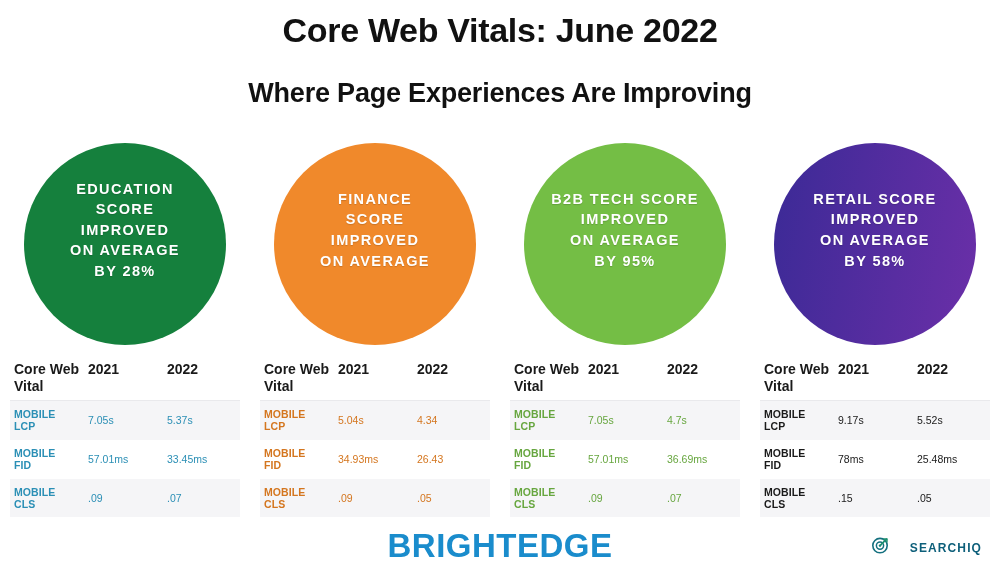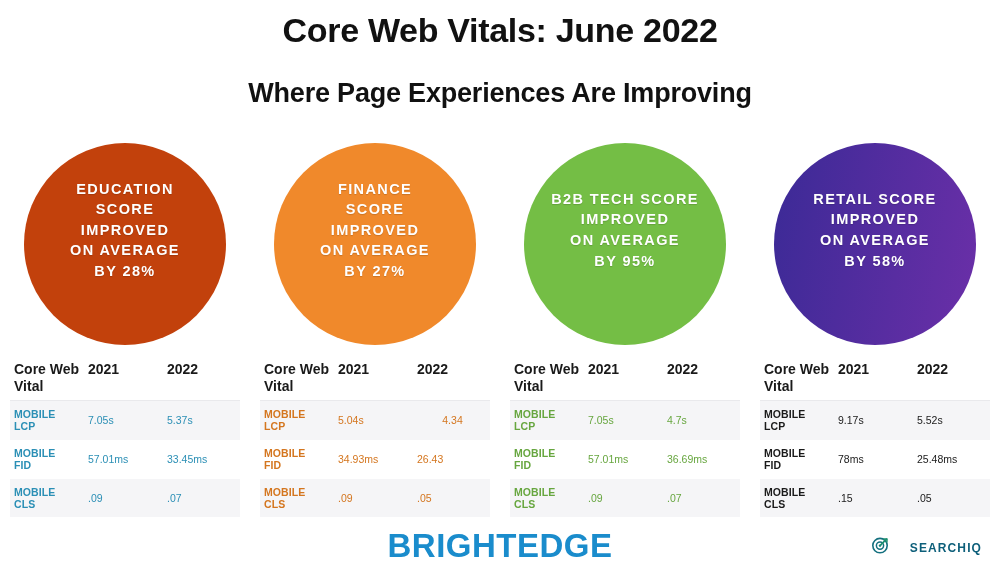--- a/index.html
+++ b/index.html
@@ -162,21 +162,21 @@
 
 <div class="titles">
   <h1 class="main-title">Core Web Vitals: June 2022</h1>
   <h2 class="sub-title">Where Page Experiences Are Improving</h2>
 </div>
 
 <div class="columns">
 
   <div class="column">
     <div class="circle-wrap">
-      <div class="circle" id="circle-education" style="background: #c2410c;">
+      <div class="circle" id="circle-education" style="background: #15803d;">
         <div class="circle-text">
           <span class="ln">EDUCATION</span>
           <span class="ln">SCORE</span>
           <span class="ln">IMPROVED</span>
           <span class="ln">ON AVERAGE</span>
           <span class="ln">BY 28%</span>
         </div>
       </div>
     </div>
     <table class="vitals-table" id="table-education">
@@ -220,21 +220,20 @@
   </div>
 
   <div class="column">
     <div class="circle-wrap">
       <div class="circle" id="circle-finance" style="background: rgb(240, 137, 43);">
         <div class="circle-text">
           <span class="ln">FINANCE</span>
           <span class="ln">SCORE</span>
           <span class="ln">IMPROVED</span>
           <span class="ln">ON AVERAGE</span>
-          <span class="ln">BY 27%</span>
         </div>
       </div>
     </div>
     <table class="vitals-table" id="table-finance">
       <thead>
         <tr>
           <th class="c-label">
             <span>Core Web</span><br>
             <span>Vital</span>
           </th>
@@ -242,21 +241,21 @@
           <th class="c-2022">2022</th>
         </tr>
       </thead>
       <tbody>
         <tr class="striped">
           <td class="label" style="color: rgb(212, 118, 31);">
             <span>MOBILE</span><br>
             <span>LCP</span>
           </td>
           <td class="val" style="color: rgb(212, 118, 31);">5.04s</td>
-          <td class="val" style="color: rgb(212, 118, 31); text-align: center;">4.34</td>
+          <td class="val" style="color: rgb(212, 118, 31);">4.34</td>
         </tr>
         <tr>
           <td class="label" style="color: rgb(212, 118, 31);">
             <span>MOBILE</span><br>
             <span>FID</span>
           </td>
           <td class="val" style="color: rgb(212, 118, 31);">34.93ms</td>
           <td class="val" style="color: rgb(212, 118, 31);">26.43</td>
         </tr>
         <tr class="striped">

